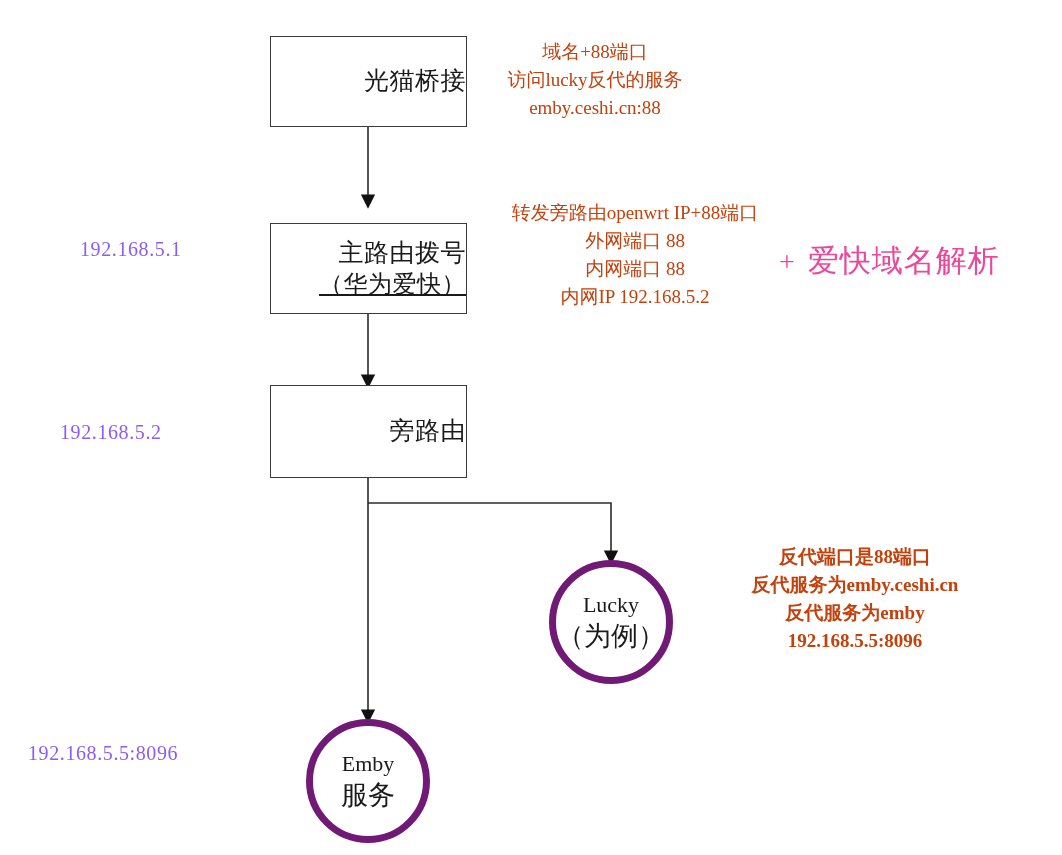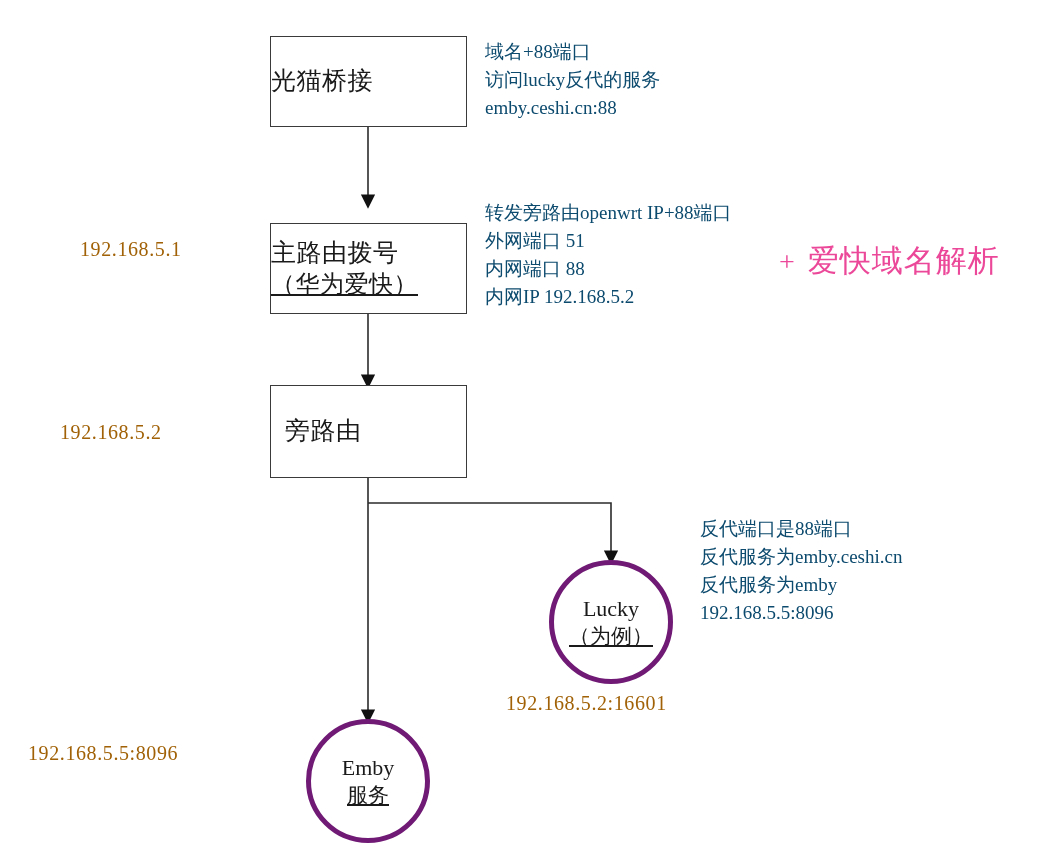--- a/index.html
+++ b/index.html
@@ -29,65 +29,66 @@
   }
 
   
   .node-box {
     position: absolute;
     box-sizing: border-box;
     border: 1px solid #3a3a3a;
     background: #ffffff;
     display: flex;
     flex-direction: column;
-    align-items: flex-start;
+    align-items: flex-end;
     justify-content: center;
     text-align: center;
     line-height: 1.30;
   }
   .node-circle {
     position: absolute;
     box-sizing: border-box;
-    border: 5px solid #701a75;
+    border: 7px solid #701a75;
     border-radius: 50%;
     background: #ffffff;
     display: flex;
     flex-direction: column;
     align-items: center;
     justify-content: center;
     text-align: center;
     line-height: 1.32;
   }
   .node-line {
     display: block;
     white-space: nowrap;
   }
 
   
   .t-box-cn   { font-size: 25px; letter-spacing: 0.5px; }
   .t-box-cn2  { font-size: 24px; letter-spacing: 0.5px; text-decoration: underline; }
   .t-circle   { font-size: 22px; }
-  .t-circle-s { font-size: 21px; text-decoration: underline; }
+  .t-circle-s { font-size: 27px; }
 
   
   .annot {
     position: absolute;
+    text-align: center;
     font-size: 19px;
     line-height: 1.48;
     white-space: nowrap;
-    color: #0c4a6e;
+    color: #c2410c;
   }
   .annot .line { display: block; }
 
   .ip-label {
     position: absolute;
     font-size: 20px;
     white-space: nowrap;
     letter-spacing: 0.6px;
-    color: #a16207;
+    color: #8b5cf6;
   }
 
   .plus-note {
     position: absolute;
     font-size: 31px;
     white-space: nowrap;
     letter-spacing: 1px;
     color: #ec4899;
   }
   .plus-note .plus-sign {
@@ -140,37 +141,36 @@
   </div>
 
   <div class="annot" style="left:485px; top:38px; width:220px;">
     <span class="line">域名+88端口</span>
     <span class="line">访问lucky反代的服务</span>
     <span class="line">emby.ceshi.cn:88</span>
   </div>
 
   <div class="annot" style="left:485px; top:199px; width:300px;">
     <span class="line">转发旁路由openwrt IP+88端口</span>
-    <span class="line">外网端口 51</span>
+    <span class="line">外网端口 88</span>
     <span class="line">内网端口 88</span>
     <span class="line">内网IP 192.168.5.2</span>
   </div>
 
   <div class="plus-note" style="left:779px; top:240px;">
     <span class="plus-sign">+</span><span>爱快域名解析</span>
   </div>
 
-  <div class="annot" style="left:700px; top:515px; width:310px;">
+  <div class="annot" style="left:700px; top:543px; width:310px;font-weight:bold;">
     <span class="line">反代端口是88端口</span>
     <span class="line">反代服务为emby.ceshi.cn</span>
     <span class="line">反代服务为emby</span>
     <span class="line">192.168.5.5:8096</span>
   </div>
 
   <div class="ip-label" style="left:80px; top:238px;">192.168.5.1</div>
 
   <div class="ip-label" style="left:60px; top:421px;">192.168.5.2</div>
 
-  <div class="ip-label" style="left:506px; top:692px;">192.168.5.2:16601</div>
 
   <div class="ip-label" style="left:28px; top:742px;">192.168.5.5:8096</div>
 
 </div>
 
 </body></html>

